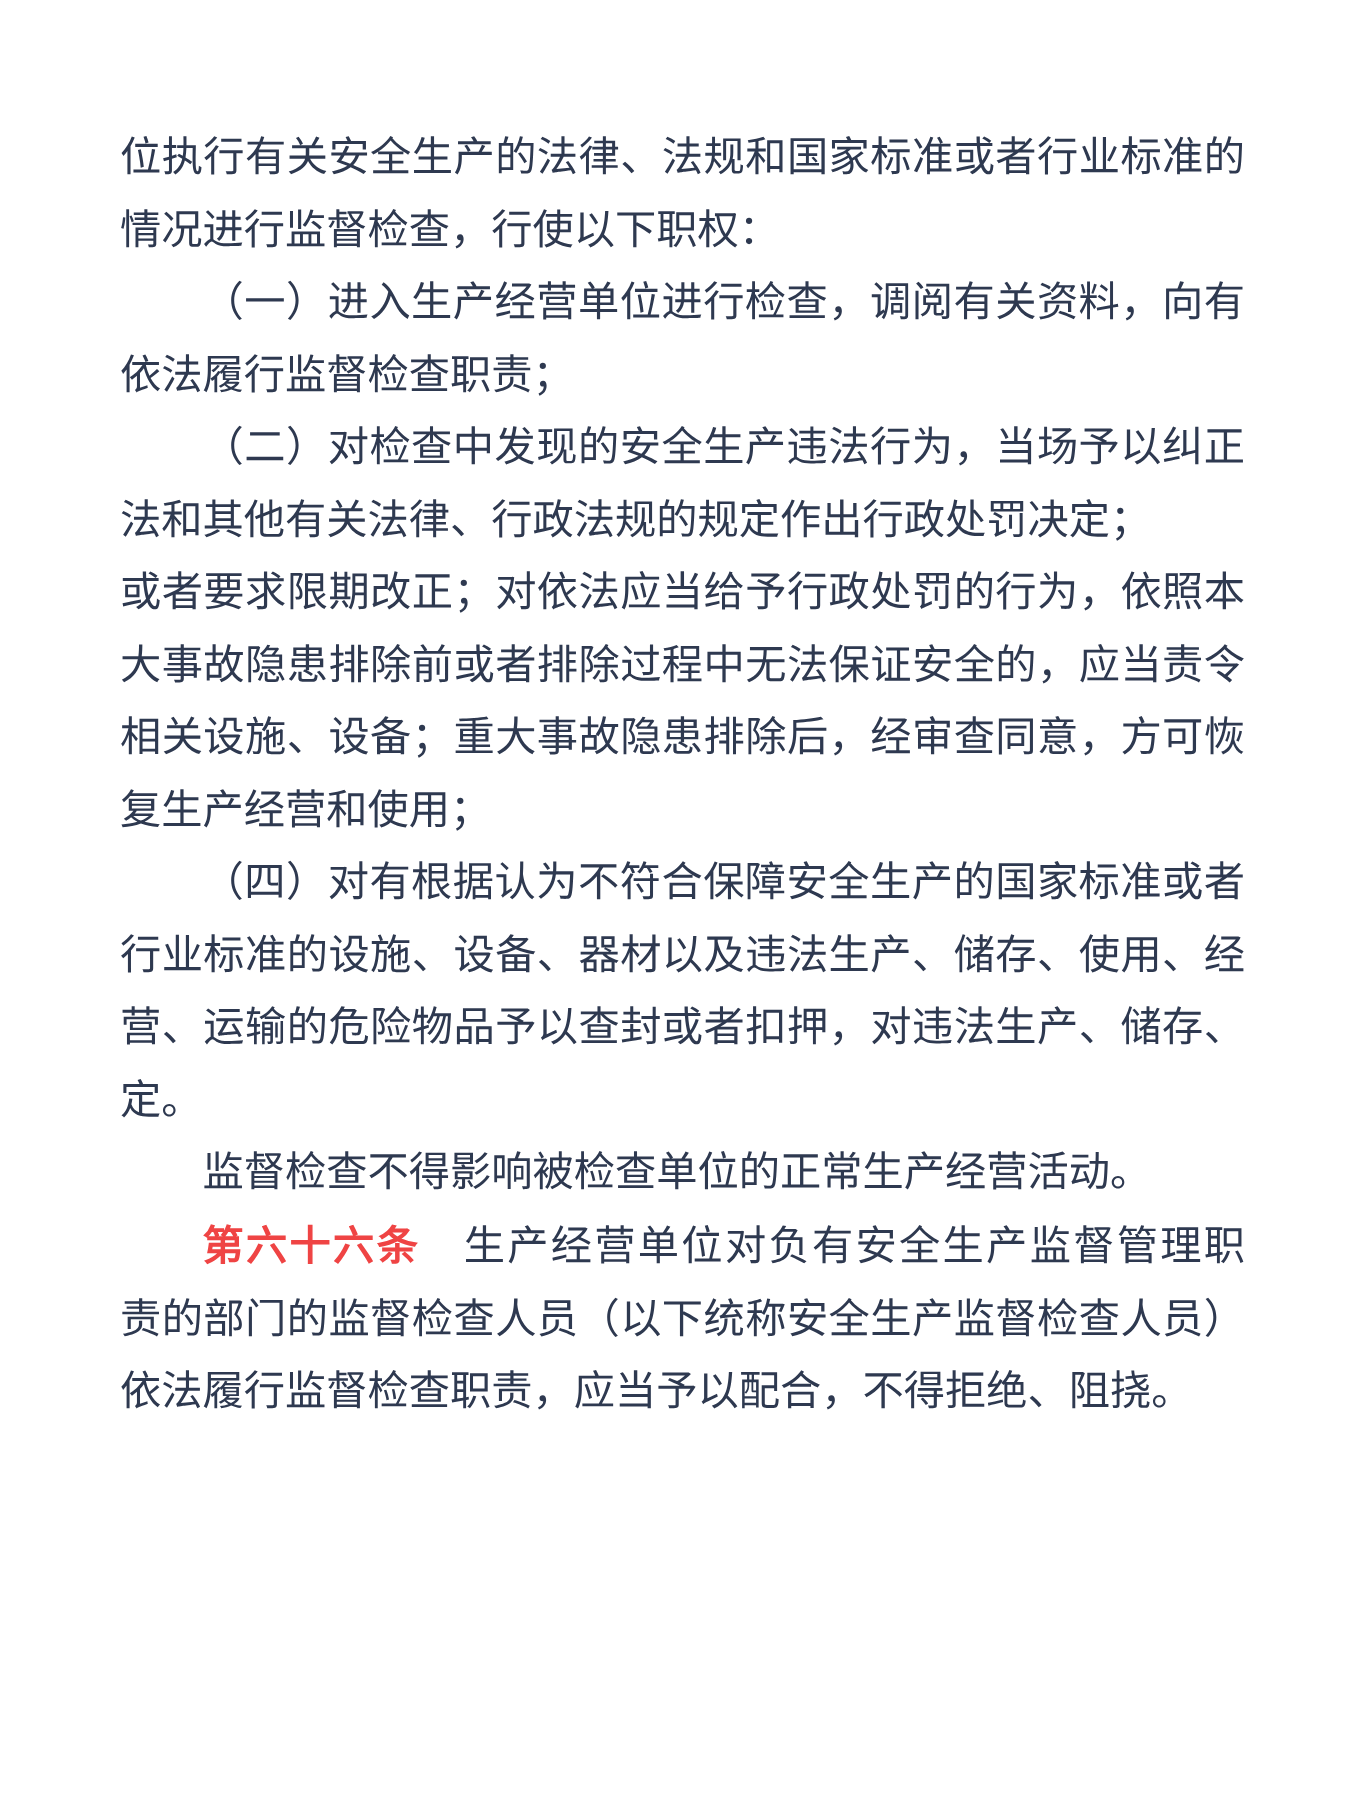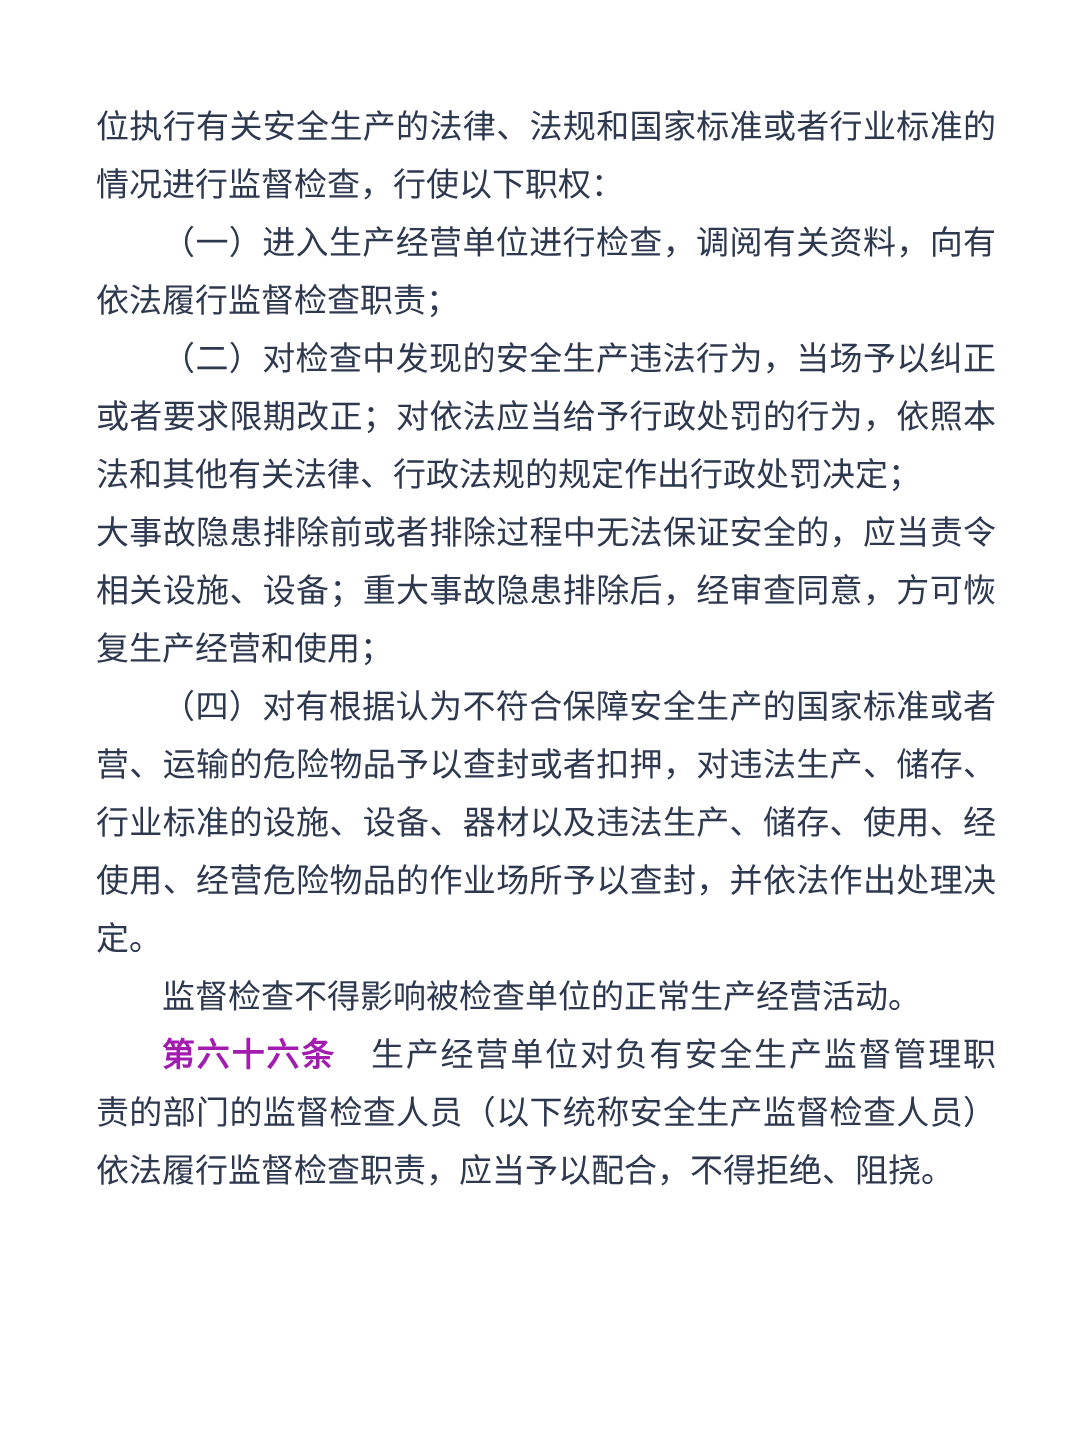--- a/index.html
+++ b/index.html
@@ -21,43 +21,42 @@
     text-align: justify;
     text-justify: inter-character;
     min-height: 58px;
   }
   
   .line.full { text-align-last: justify; }
   
   .line.ind { text-indent: 2em; }
   .article-no {
     font-weight: 700;
-    color: #a21caf;
+    color: #ef4444;
     font-family: Liberation Sans, sans-serif;
   }
 </style>
 </head>
 <body>
 
 <main>
   <section class="doc">
     <div class="line full">位执行有关安全生产的法律、法规和国家标准或者行业标准的</div>
     <div class="line">情况进行监督检查，行使以下职权：</div>
     <div class="line full ind">（一）进入生产经营单位进行检查，调阅有关资料，向有</div>
     <div class="line">依法履行监督检查职责；</div>
     <div class="line full ind">（二）对检查中发现的安全生产违法行为，当场予以纠正</div>
+    <div class="line">法和其他有关法律、行政法规的规定作出行政处罚决定；</div>
     <div class="line full">或者要求限期改正；对依法应当给予行政处罚的行为，依照本</div>
-    <div class="line">法和其他有关法律、行政法规的规定作出行政处罚决定；</div>
     <div class="line full">大事故隐患排除前或者排除过程中无法保证安全的，应当责令</div>
     <div class="line full">相关设施、设备；重大事故隐患排除后，经审查同意，方可恢</div>
     <div class="line">复生产经营和使用；</div>
     <div class="line full ind">（四）对有根据认为不符合保障安全生产的国家标准或者</div>
+    <div class="line full">行业标准的设施、设备、器材以及违法生产、储存、使用、经</div>
     <div class="line full">营、运输的危险物品予以查封或者扣押，对违法生产、储存、</div>
-    <div class="line full">行业标准的设施、设备、器材以及违法生产、储存、使用、经</div>
-    <div class="line full">使用、经营危险物品的作业场所予以查封，并依法作出处理决</div>
     <div class="line">定。</div>
     <div class="line ind">监督检查不得影响被检查单位的正常生产经营活动。</div>
     <div class="line full ind">
       <strong class="article-no">第六十六条</strong><span>　生产经营单位对负有安全生产监督管理职</span>
     </div>
     <div class="line full">责的部门的监督检查人员（以下统称安全生产监督检查人员）</div>
     <div class="line">依法履行监督检查职责，应当予以配合，不得拒绝、阻挠。</div>
   </section>
 </main>
 

